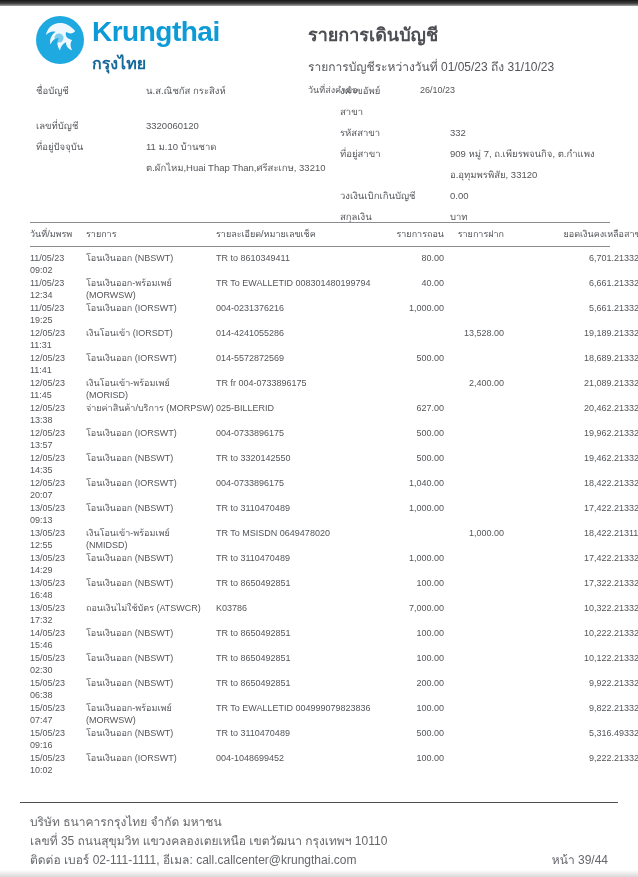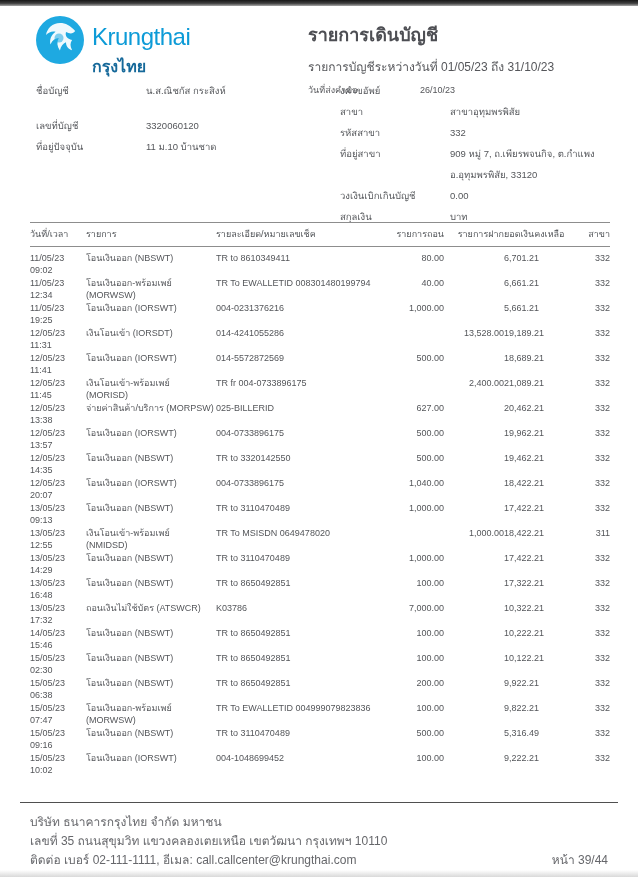--- a/index.html
+++ b/index.html
@@ -15,21 +15,21 @@
   }
   .bottom-strip{
     position:absolute;bottom:0;left:0;width:638px;height:7px;
     background:linear-gradient(0deg,#d9d9d9 0%,#f4f4f4 70%,#ffffff 100%);
   }
   
   .hdr{position:absolute;top:16px;left:36px;right:30px;display:flex;justify-content:space-between;}
   .brand{display:flex;align-items:flex-start;}
   .logo-circle{width:48px;height:48px;flex:0 0 48px;}
   .wordmark{margin-left:8px;margin-top:2px;line-height:1;}
-  .wm-en{font-size:24px;font-weight:normal;letter-spacing:-0.5px;margin-top:7px;}
+  .wm-en{font-size:28px;font-weight:bold;letter-spacing:-0.5px;}
   .wm-th{font-size:16px;font-weight:bold;margin-top:10px;}
   .hdr-right{width:300px;padding-top:4px;}
   .hdr-title{font-size:18px;font-weight:bold;color:#4d4e53;margin-bottom:8px;}
   .hdr-sub{font-size:12px;color:#55565a;margin-bottom:7px;}
   .hdr-req{font-size:9px;color:#55565a;}
   .hdr-req .lbl{display:inline-block;width:112px;}
   
   .info-left{position:absolute;top:80px;left:36px;width:290px;font-size:9.5px;}
   .info-right{position:absolute;top:80px;left:340px;width:280px;font-size:9.5px;}
   .info-row{display:flex;line-height:21px;}
@@ -45,21 +45,21 @@
     padding:5px 0 6px 0;color:#4f5256;
   }
   .t-row{display:flex;align-items:flex-start;height:25px;padding-top:3px;box-sizing:border-box;}
   .t-rows{padding-top:2px;}
   .cell{line-height:12px;}
   .c-date{flex:0 0 56px;}
   .c-txn{flex:0 0 130px;}
   .c-det{flex:0 0 156px;}
   .c-wd{flex:0 0 72px;text-align:right;}
   .c-dp{flex:0 0 60px;text-align:right;}
-  .c-bal{flex:0 0 76px;text-align:left;}
+  .c-bal{flex:0 0 76px;text-align:right;padding-left:44px;}
   .c-br{flex:1;text-align:right;}
   .line2{display:block;}
   
   .footer{position:absolute;left:20px;top:802px;width:598px;font-size:12px;color:#66676b;}
   .f-line{border-top:1.5px solid #4f4f4f;}
   .f-body{padding:10px 10px 0 10px;}
   .f-body div{line-height:19px;}
   .f-row3{display:flex;justify-content:space-between;}
 </style>
 </head>
@@ -94,31 +94,31 @@
     <div class="info-value">น.ส.ณิชกัส กระสิงห์</div>
   </div>
   <div class="info-row">
     <div class="info-label">เลขที่บัญชี</div>
     <div class="info-value">3320060120</div>
   </div>
   <div class="info-row">
     <div class="info-label">ที่อยู่ปัจจุบัน</div>
     <div class="info-value">
       <div>11 ม.10 บ้านชาด</div>
+      <div>ต.ผักไหม,Huai Thap Than,ศรีสะเกษ, 33210</div>
     </div>
   </div>
 </div>
 
 <div class="info-right">
   <div class="info-row">
     <div class="info-value">งคำขอัพย์</div>
   </div>
   <div class="info-row">
     <div class="info-label">สาขา</div>
-    <div class="info-value">สาขาอุทุมพรพิสัย</div>
   </div>
   <div class="info-row">
     <div class="info-label">รหัสสาขา</div>
     <div class="info-value">332</div>
   </div>
   <div class="info-row">
     <div class="info-label">ที่อยู่สาขา</div>
     <div class="info-value">
       <div>909 หมู่ 7, ถ.เพียรพจนกิจ, ต.กำแพง</div>
       <div>อ.อุทุมพรพิสัย,  33120</div>
@@ -129,21 +129,21 @@
     <div class="info-value">0.00</div>
   </div>
   <div class="info-row">
     <div class="info-label">สกุลเงิน</div>
     <div class="info-value">บาท</div>
   </div>
 </div>
 
 <div class="table">
   <div class="t-head">
-    <div class="cell c-date">วันที่/เวลา</div>
+    <div class="cell c-date">วันที่/มพรพ</div>
     <div class="cell c-txn">รายการ</div>
     <div class="cell c-det">รายละเอียด/หมายเลขเช็ค</div>
     <div class="cell c-wd">รายการถอน</div>
     <div class="cell c-dp">รายการฝาก</div>
     <div class="cell c-bal">ยอดเงินคงเหลือ</div>
     <div class="cell c-br">สาขา</div>
   </div>
   <div class="t-rows" id="rows">
       <div class="t-row">
         <div class="cell c-date">

